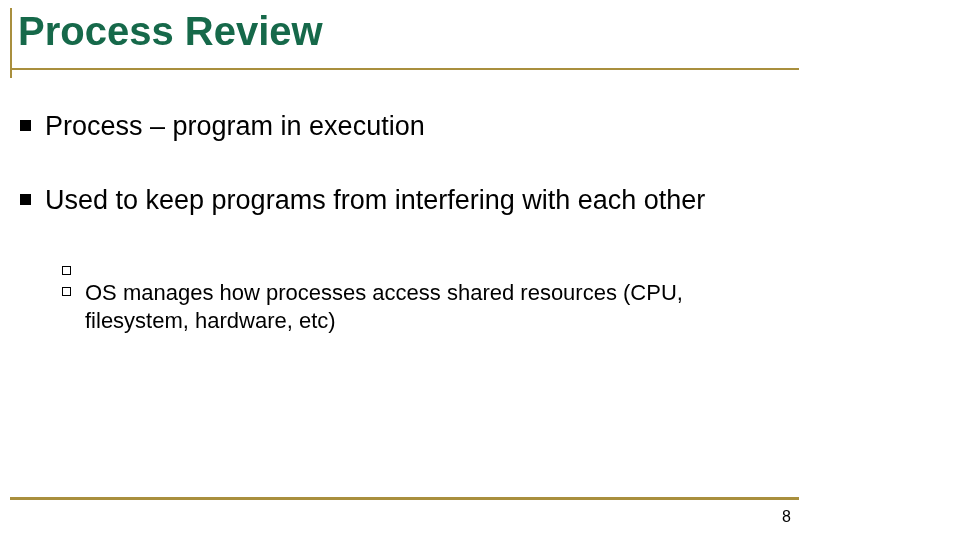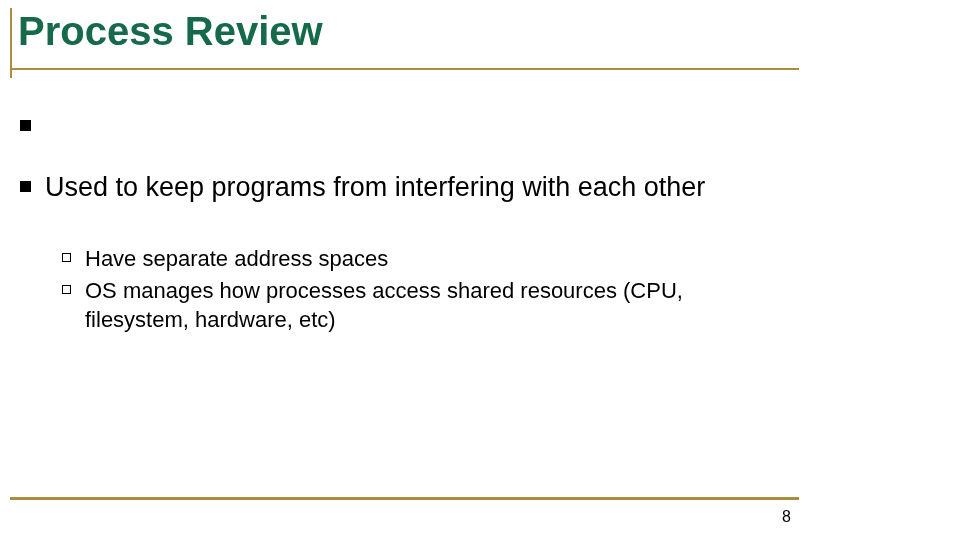--- a/index.html
+++ b/index.html
@@ -26,30 +26,30 @@
 <div class="slide">
   <div class="title-wrap">
     <div class="title-accent"></div>
     <div class="title-text">Process Review</div>
   </div>
   <div class="title-underline"></div>
 
   <div class="content">
     <div class="l1">
       <div class="bullet"></div>
+      <div class="text">Process – program in execution</div>
     </div>
 
     <div class="l1" style="">
       <div class="bullet"></div>
       <div class="text">Used to keep programs from interfering with each other</div>
     </div>
     <div class="l2-group">
       <div class="l2">
         <div class="bullet"></div>
-        <div class="text">Have separate address spaces</div>
       </div>
       <div class="l2">
         <div class="bullet"></div>
         <div class="text">OS manages how processes access shared resources (CPU, filesystem, hardware, etc)</div>
       </div>
     </div>
   </div>
 
   <div class="footer-line"></div>
   <div class="page-num">8</div>

